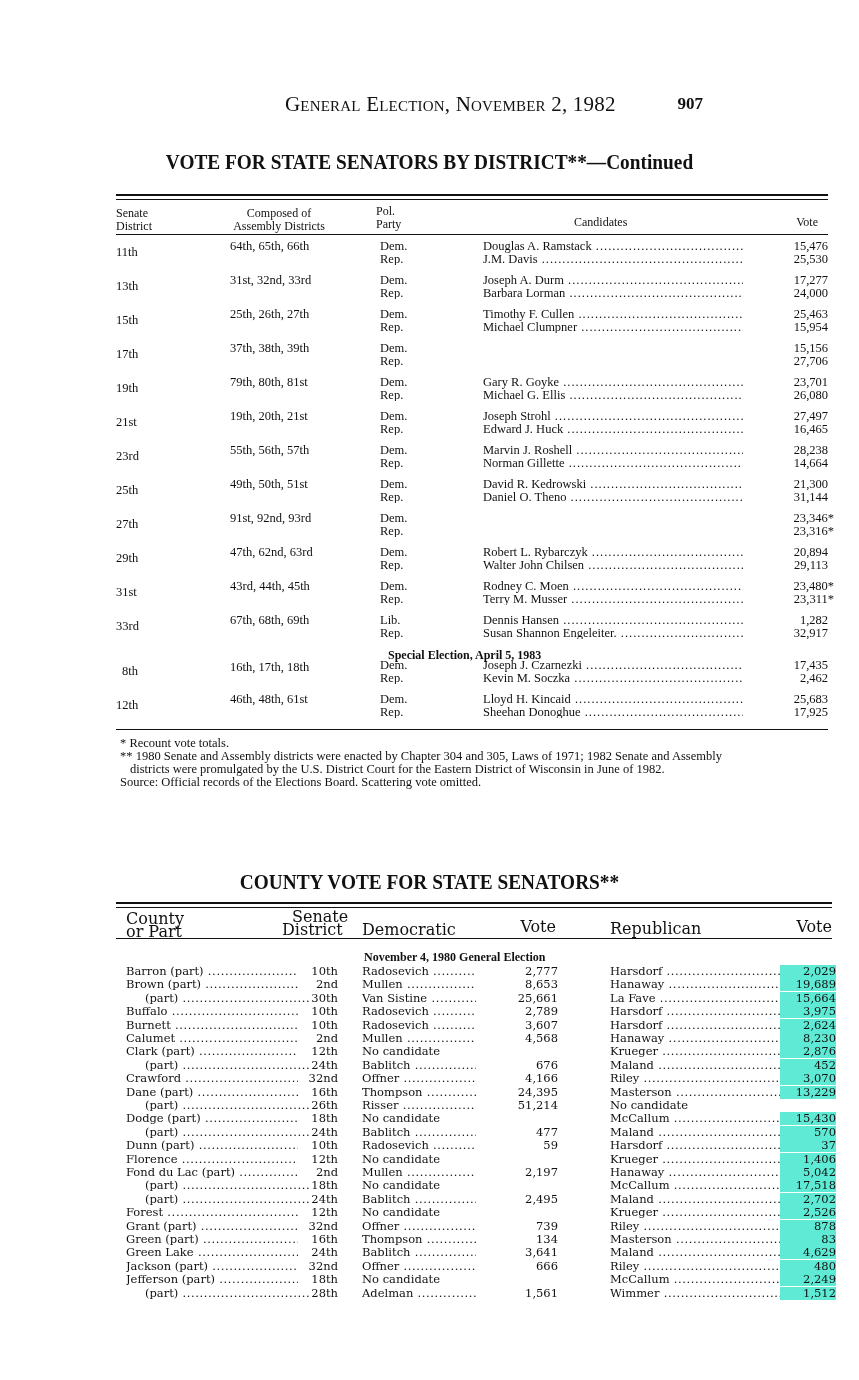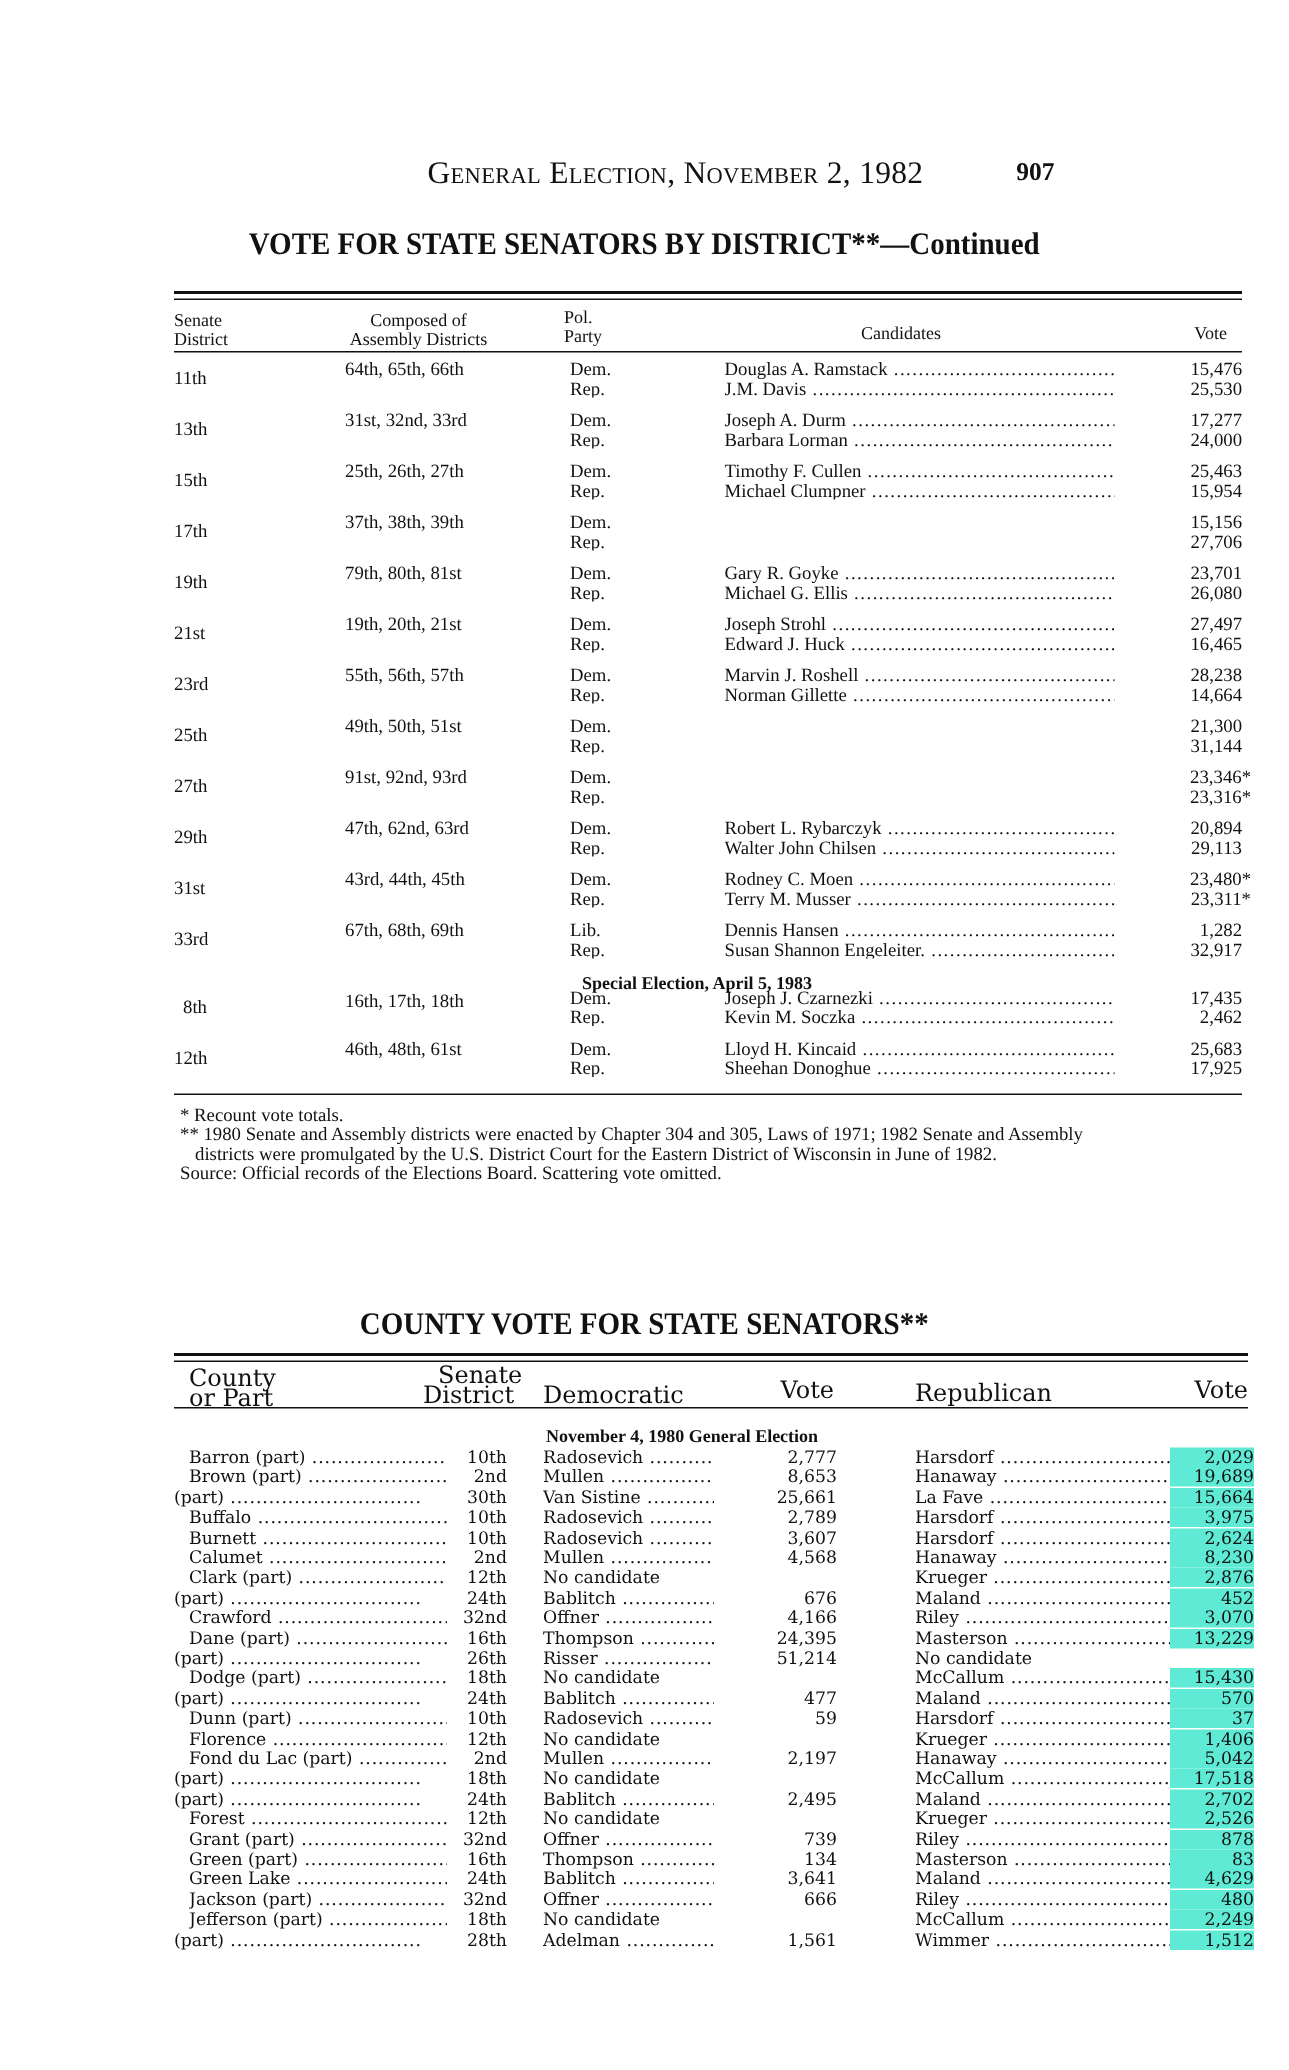--- a/index.html
+++ b/index.html
@@ -1,17 +1,17 @@
 <!DOCTYPE html>
 <html><head>
 <meta charset="utf-8">
 <style>
   html, body { margin: 0; padding: 0; background: #ffffff; }
   body { width: 859px; height: 1380px; position: relative; color: #111; font-family: "Liberation Serif", "DejaVu Serif", serif; overflow: hidden; }
-  .page-header { position: absolute; top: 103px; left: 0; width: 737px; height: 26px; }
+  .page-header { position: absolute; top: 92px; left: 0; width: 737px; height: 26px; }
   .running-title { position: absolute; left: 285px; top: 0; font-size: 21px; font-variant: small-caps; letter-spacing: 0.2px; white-space: nowrap; }
   .page-number { position: absolute; right: 34px; top: 2px; font-size: 17px; font-weight: bold; }
   .section-title { position: absolute; left: 0; width: 859px; text-align: center; font-weight: bold; font-size: 21px; font-family: "Liberation Serif", serif; transform: scaleX(0.92); transform-origin: center; white-space: nowrap; }
   .rule-double { position: absolute; left: 116px; width: 712px; border-top: 2px solid #111; }
   .rule-double::after { content: ""; position: absolute; left: 0; right: 0; top: 3px; border-top: 1px solid #111; }
   .rule-single { position: absolute; left: 116px; width: 712px; border-top: 1.5px solid #111; }
 
   
   .t1 { position: absolute; left: 116px; width: 712px; font-size: 12.5px; }
   .t1-head { position: absolute; top: 205px; left: 0; width: 712px; height: 30px; font-size: 12px; line-height: 13px; }
@@ -32,21 +32,21 @@
   .fn-indent { padding-left: 10px; }
 
   
   .t2 { position: absolute; left: 116px; width: 716px; font-family: "DejaVu Serif", serif; font-size: 11.5px; }
   .t2-head { position: absolute; top: 912px; left: 0; width: 716px; height: 30px; font-size: 16px; line-height: 13px; }
   .t2-head span { position: absolute; }
   .t2-election { position: absolute; top: 950px; left: 248px; font-family: "Liberation Serif", serif; font-weight: bold; font-size: 12px; }
   .t2-row { position: absolute; left: 0; width: 716px; height: 13.4px; line-height: 13px; white-space: nowrap; }
   .t2-row span { position: absolute; top: 0; }
   .col-county { left: 10px; width: 172px; overflow: hidden; }
-  .col-county.part { left: 0; width: 166px; }
+  .col-county.part { left: 29px; width: 166px; }
   .col-sdist { left: 184px; width: 38px; text-align: right; }
   .col-dem { left: 246px; width: 170px; overflow: hidden; }
   .col-demvote { left: 360px; width: 78px; text-align: right; background: #fff; padding-left: 4px; }
   .col-rep { left: 494px; width: 178px; overflow: hidden; }
   .col-repvote { left: 664px; width: 52px; text-align: right; background: #5eead4; padding-left: 4px; }
   .lead::after { content: " ............................................................"; letter-spacing: 0.6px; }
 </style>
 </head>
 <body>
 
@@ -186,20 +186,24 @@
         <span class="line">14,664</span>
       </span>
   </div>
   <div class="t1-row" style="top:478px;">
     <span class="c-dist">25th</span>
     <span class="c-asm">49th, 50th, 51st</span>
     <span class="c-party">
         <span class="line">Dem.</span>
         <span class="line">Rep.</span>
       </span>
+    <span class="c-cand">
+        <span class="line dots">David R. Kedrowski</span>
+        <span class="line dots">Daniel O. Theno</span>
+      </span>
     <span class="c-vote">
         <span class="line">21,300</span>
         <span class="line">31,144</span>
       </span>
   </div>
   <div class="t1-row" style="top:512px;">
     <span class="c-dist">27th</span>
     <span class="c-asm">91st, 92nd, 93rd</span>
     <span class="c-party">
         <span class="line">Dem.</span>

